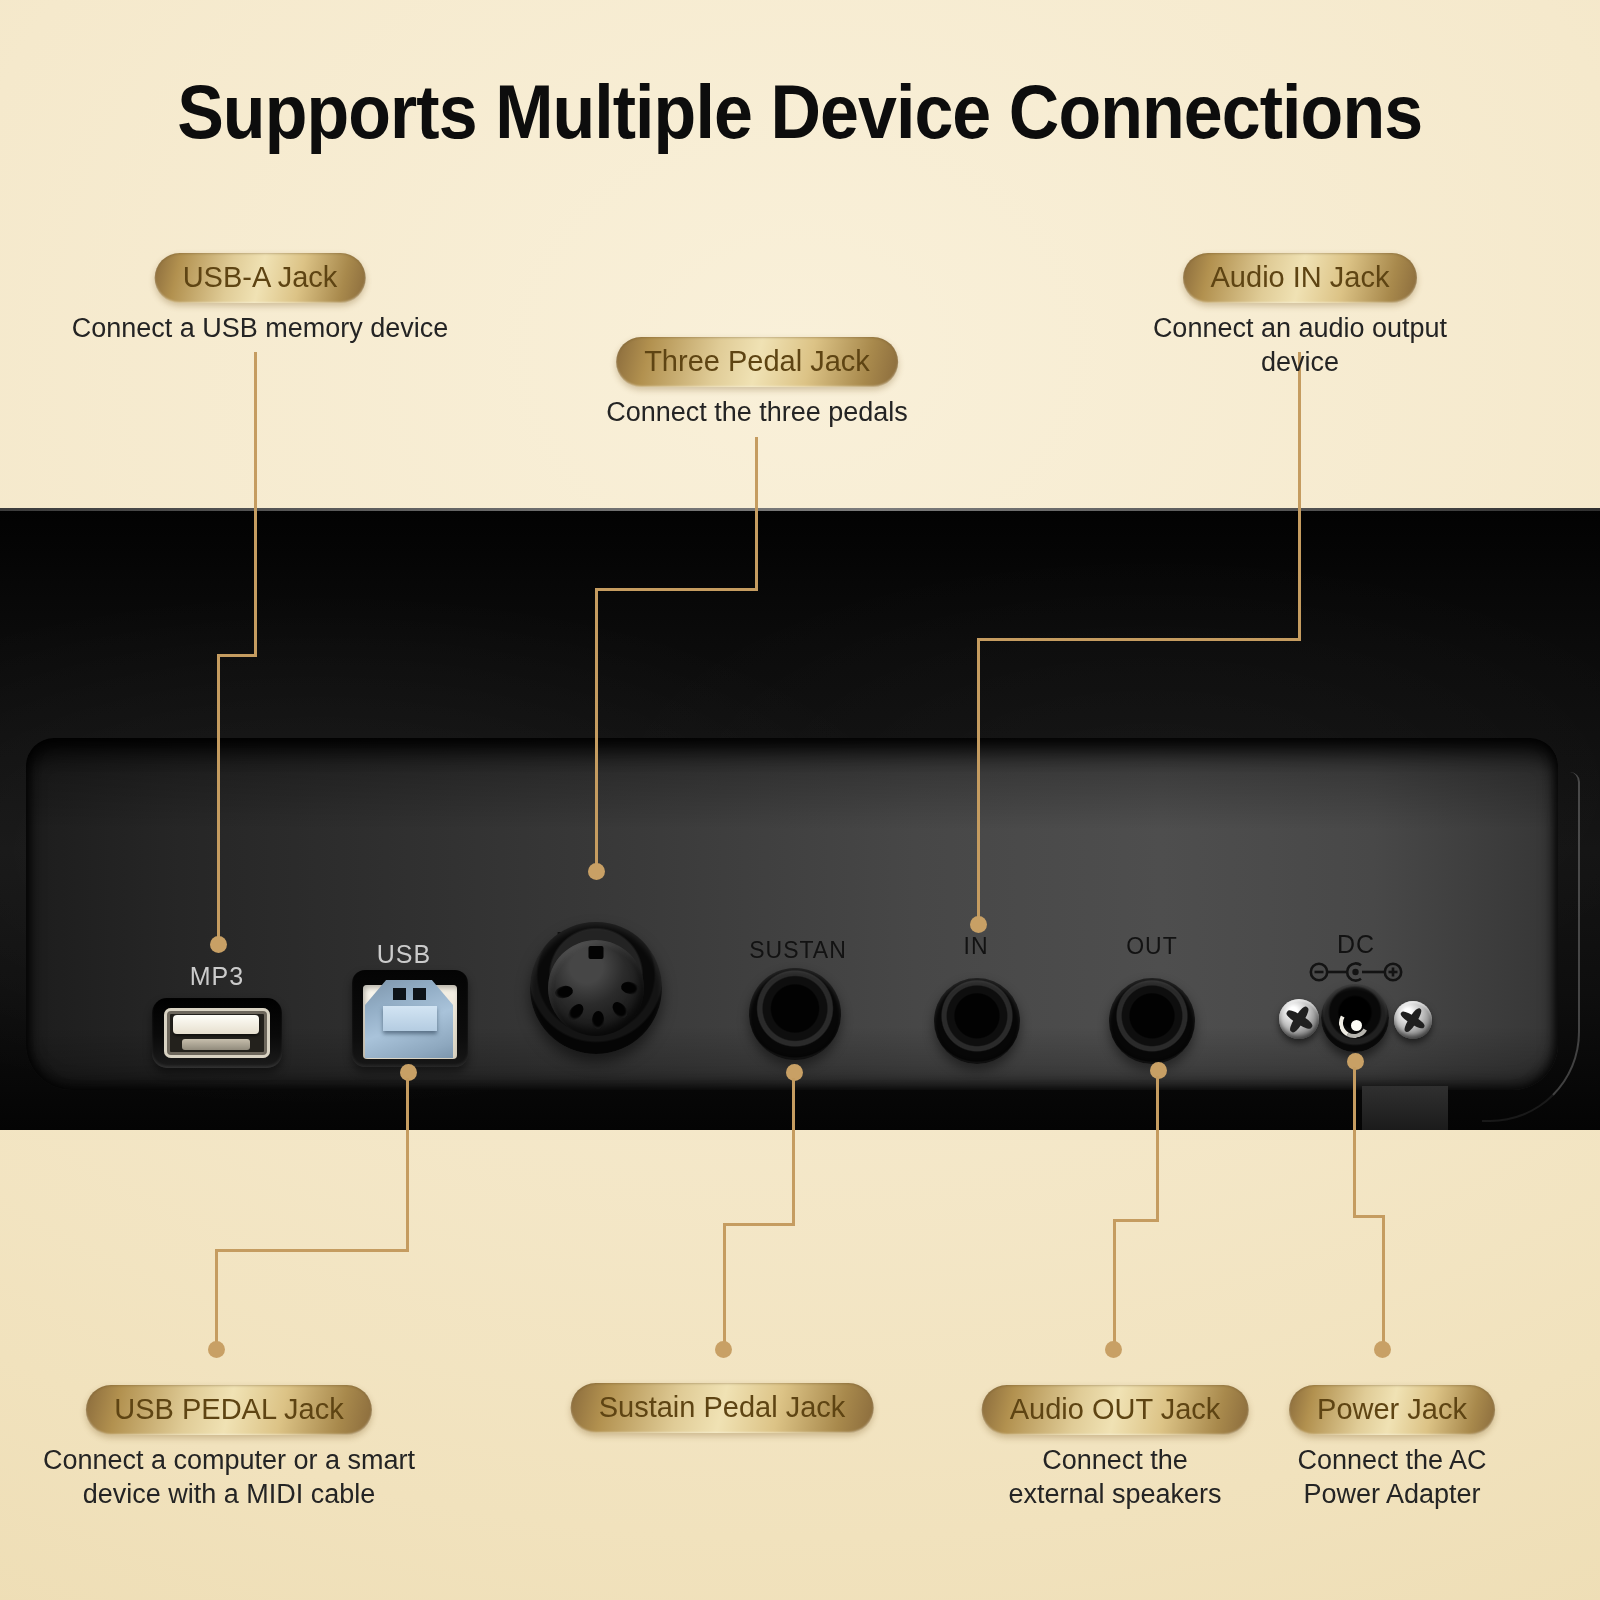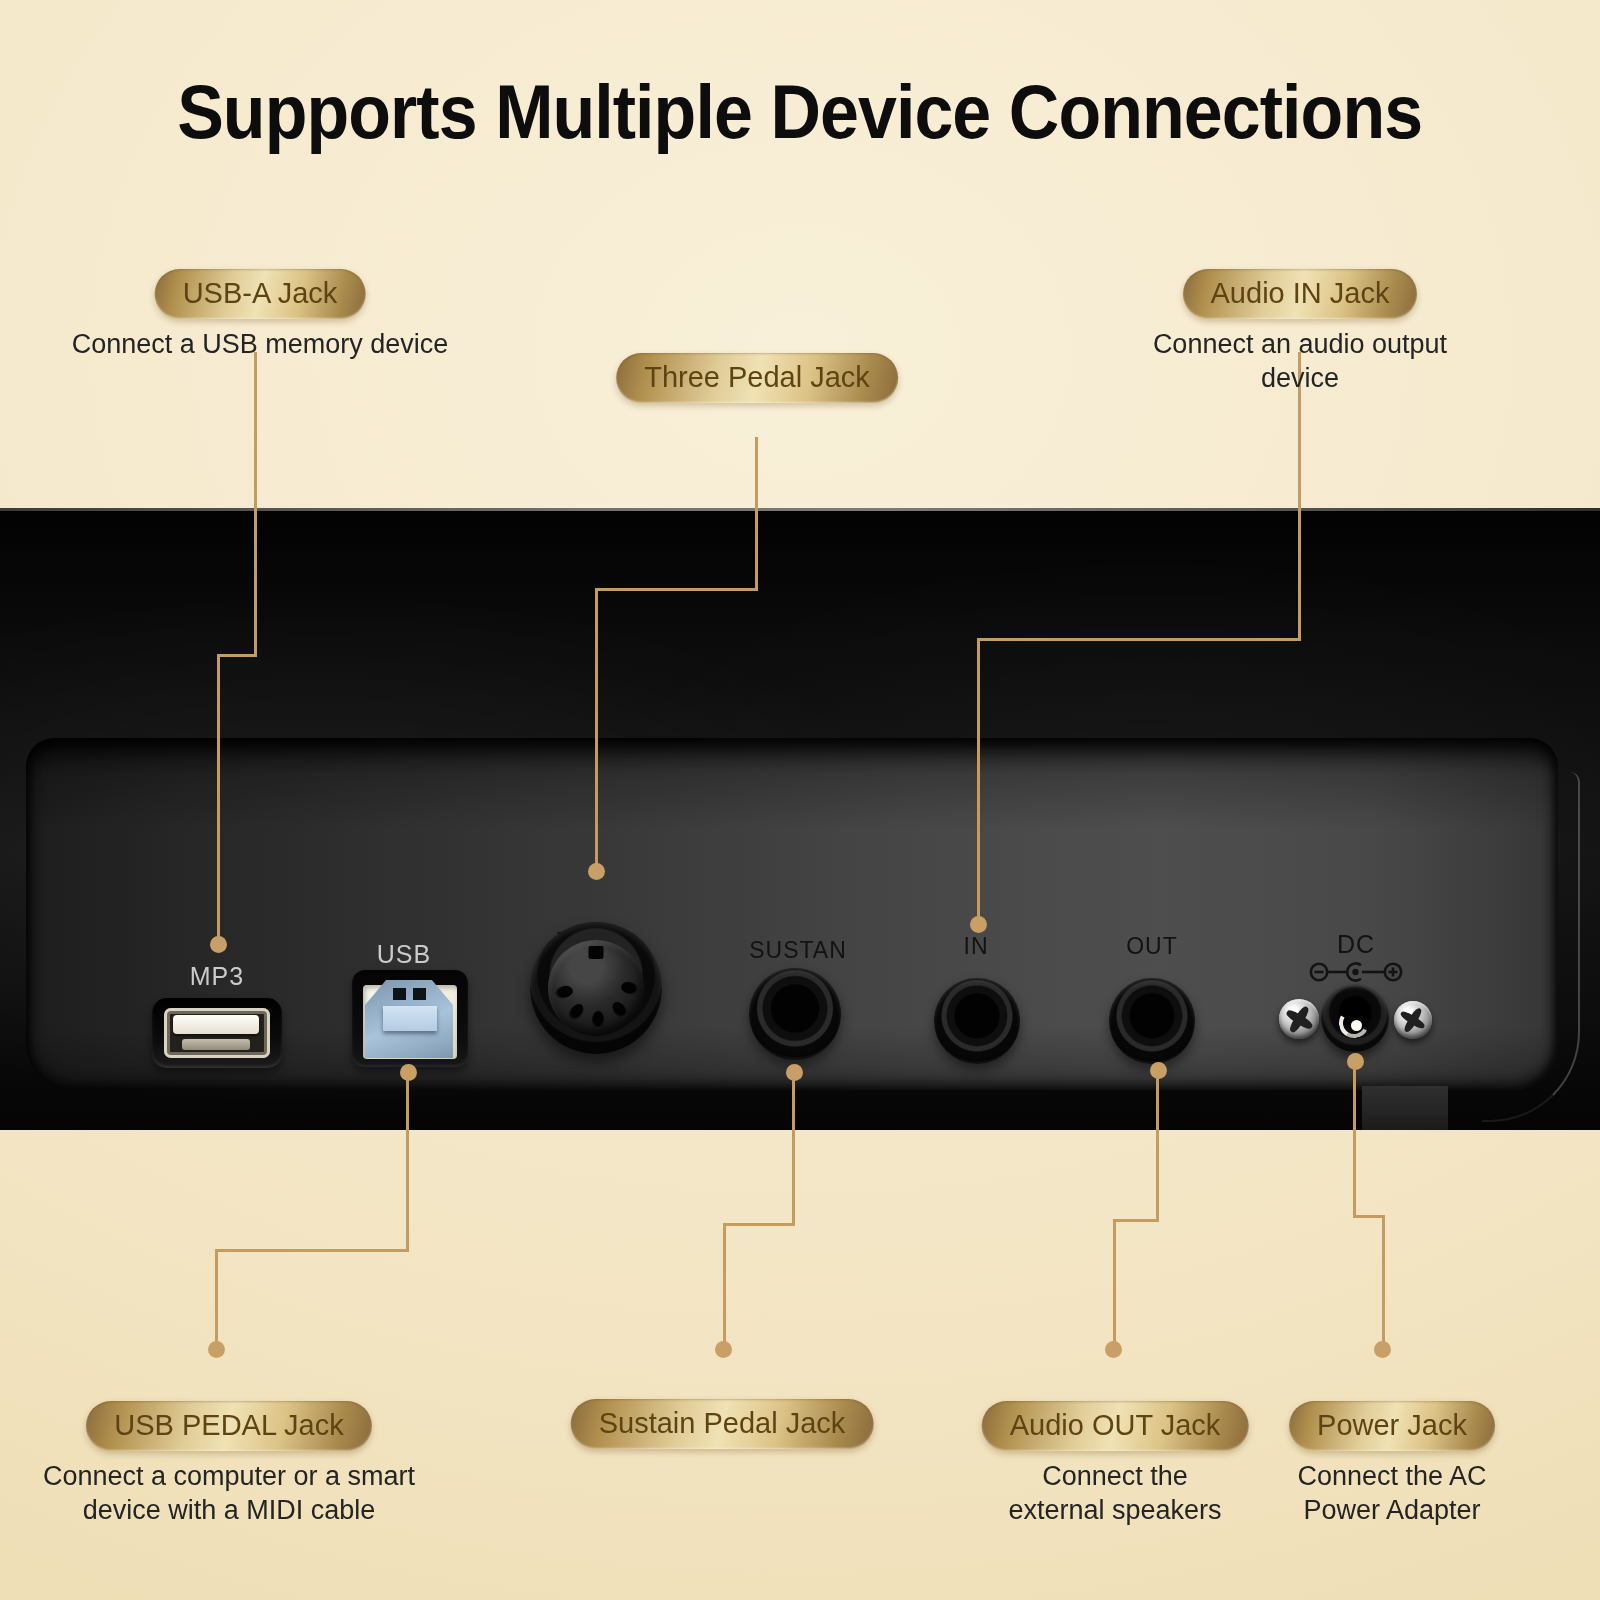--- a/index.html
+++ b/index.html
@@ -11,21 +11,21 @@
   .abs{position:absolute;}
 
   
   .title{
     left:0;right:0;top:68px;text-align:center;
     font-size:76px;font-weight:bold;color:#0d0d0d;letter-spacing:-1px;
   }
   .title span{display:inline-block;transform:scaleX(.92);}
 
   
-  .callout{transform:translateX(-50%);text-align:center;margin-top:16px;}
+  .callout{transform:translateX(-50%);text-align:center;}
   .pill{
     display:inline-block;height:50px;line-height:49px;padding:0 28px;
     border-radius:26px;font-size:29px;color:#5e4413;white-space:nowrap;
     background:linear-gradient(103deg,#8a6b3c 0%,#b2914f 12%,#e0cc97 36%,#f0e2b4 50%,#dcc386 68%,#a8894c 88%,#8a6b3c 100%);
     box-shadow:0 3px 6px rgba(120,85,30,.30), inset 0 1px 2px rgba(70,48,12,.25), inset 0 -1px 2px rgba(255,250,230,.55);
   }
   .desc{
     margin-top:8px;font-size:27px;line-height:34px;color:#242424;
     white-space:pre-line;
   }
@@ -277,20 +277,21 @@
     <div class="seg" style="left:1382px;top:1215px;width:3px;height:131px;"></div>
     <div class="dot" style="left:1374px;top:1341px;"></div>
   </div>
 
   <div class="abs callout" style="left:260px;top:253px;">
     <div class="pill">USB-A Jack</div>
     <div class="desc">Connect a USB memory device</div>
   </div>
   <div class="abs callout" style="left:757px;top:337px;">
     <div class="pill">Three Pedal Jack</div>
+    <div class="desc">Connect the three pedals</div>
   </div>
   <div class="abs callout" style="left:1300px;top:253px;">
     <div class="pill">Audio IN Jack</div>
     <div class="desc">Connect an audio output device</div>
   </div>
 
   <div class="abs callout" style="left:229px;top:1385px;">
     <div class="pill">USB PEDAL Jack</div>
     <div class="desc">Connect a computer or a smart
 device with a MIDI cable</div>

